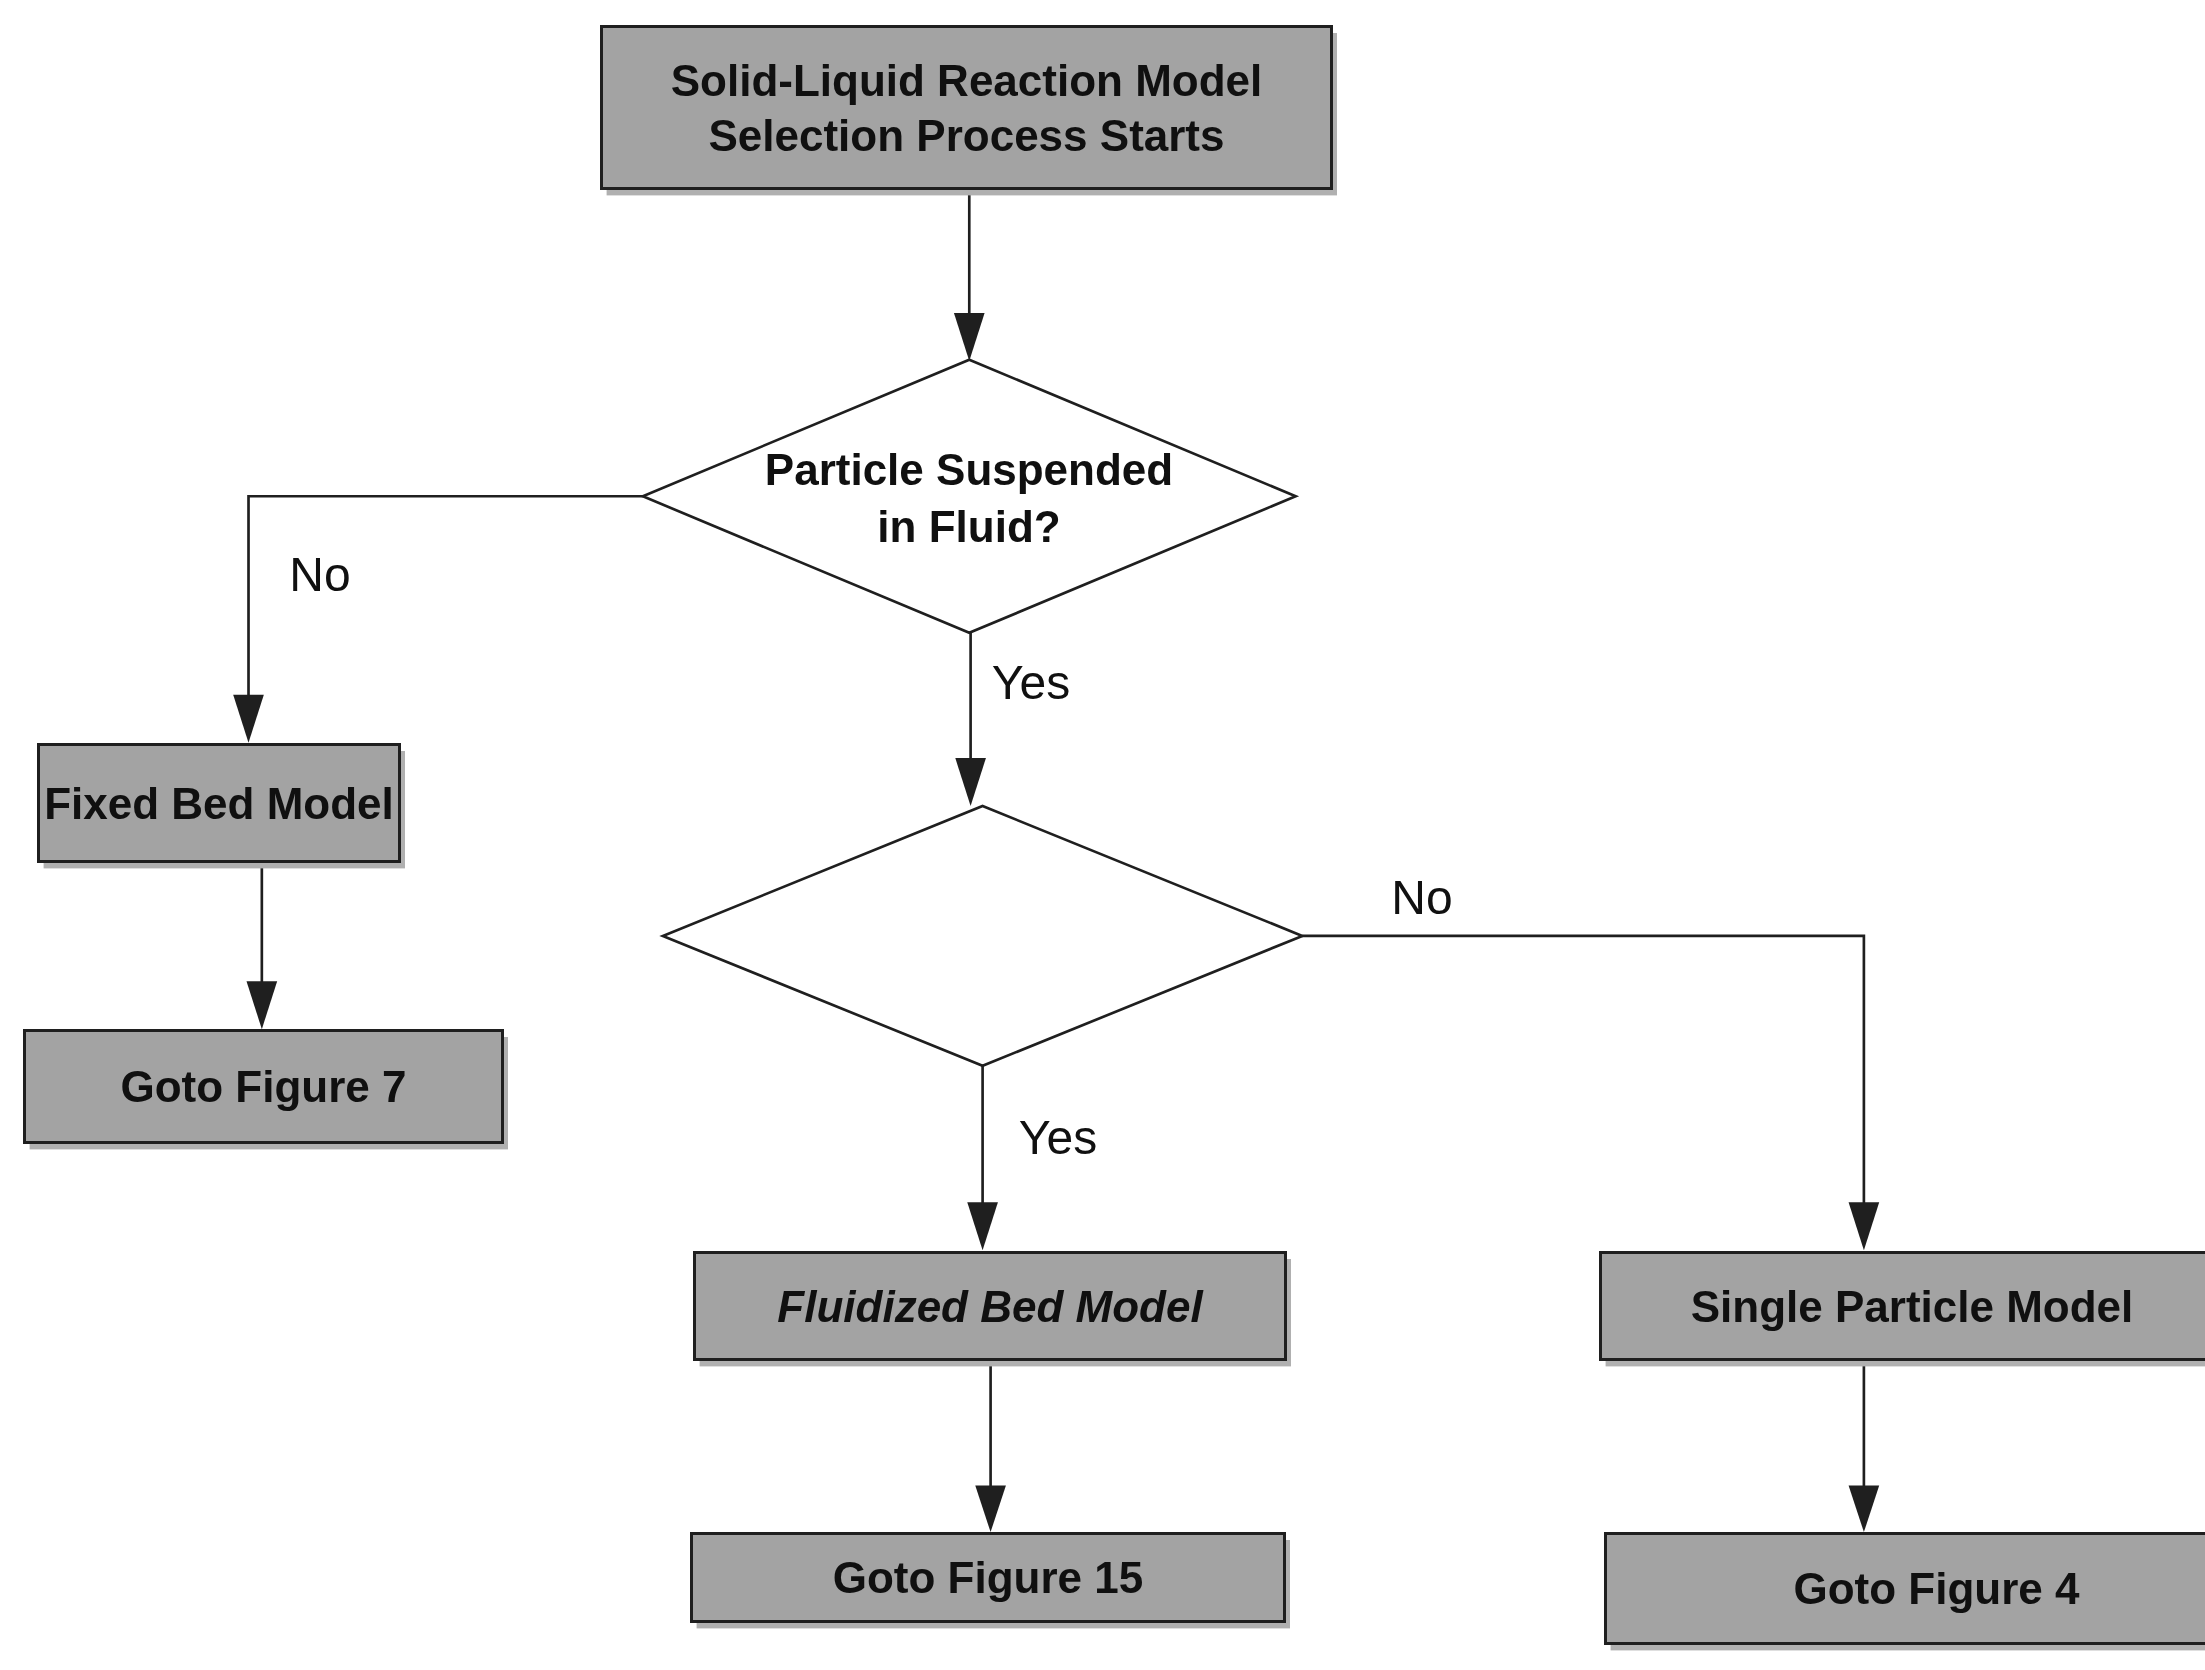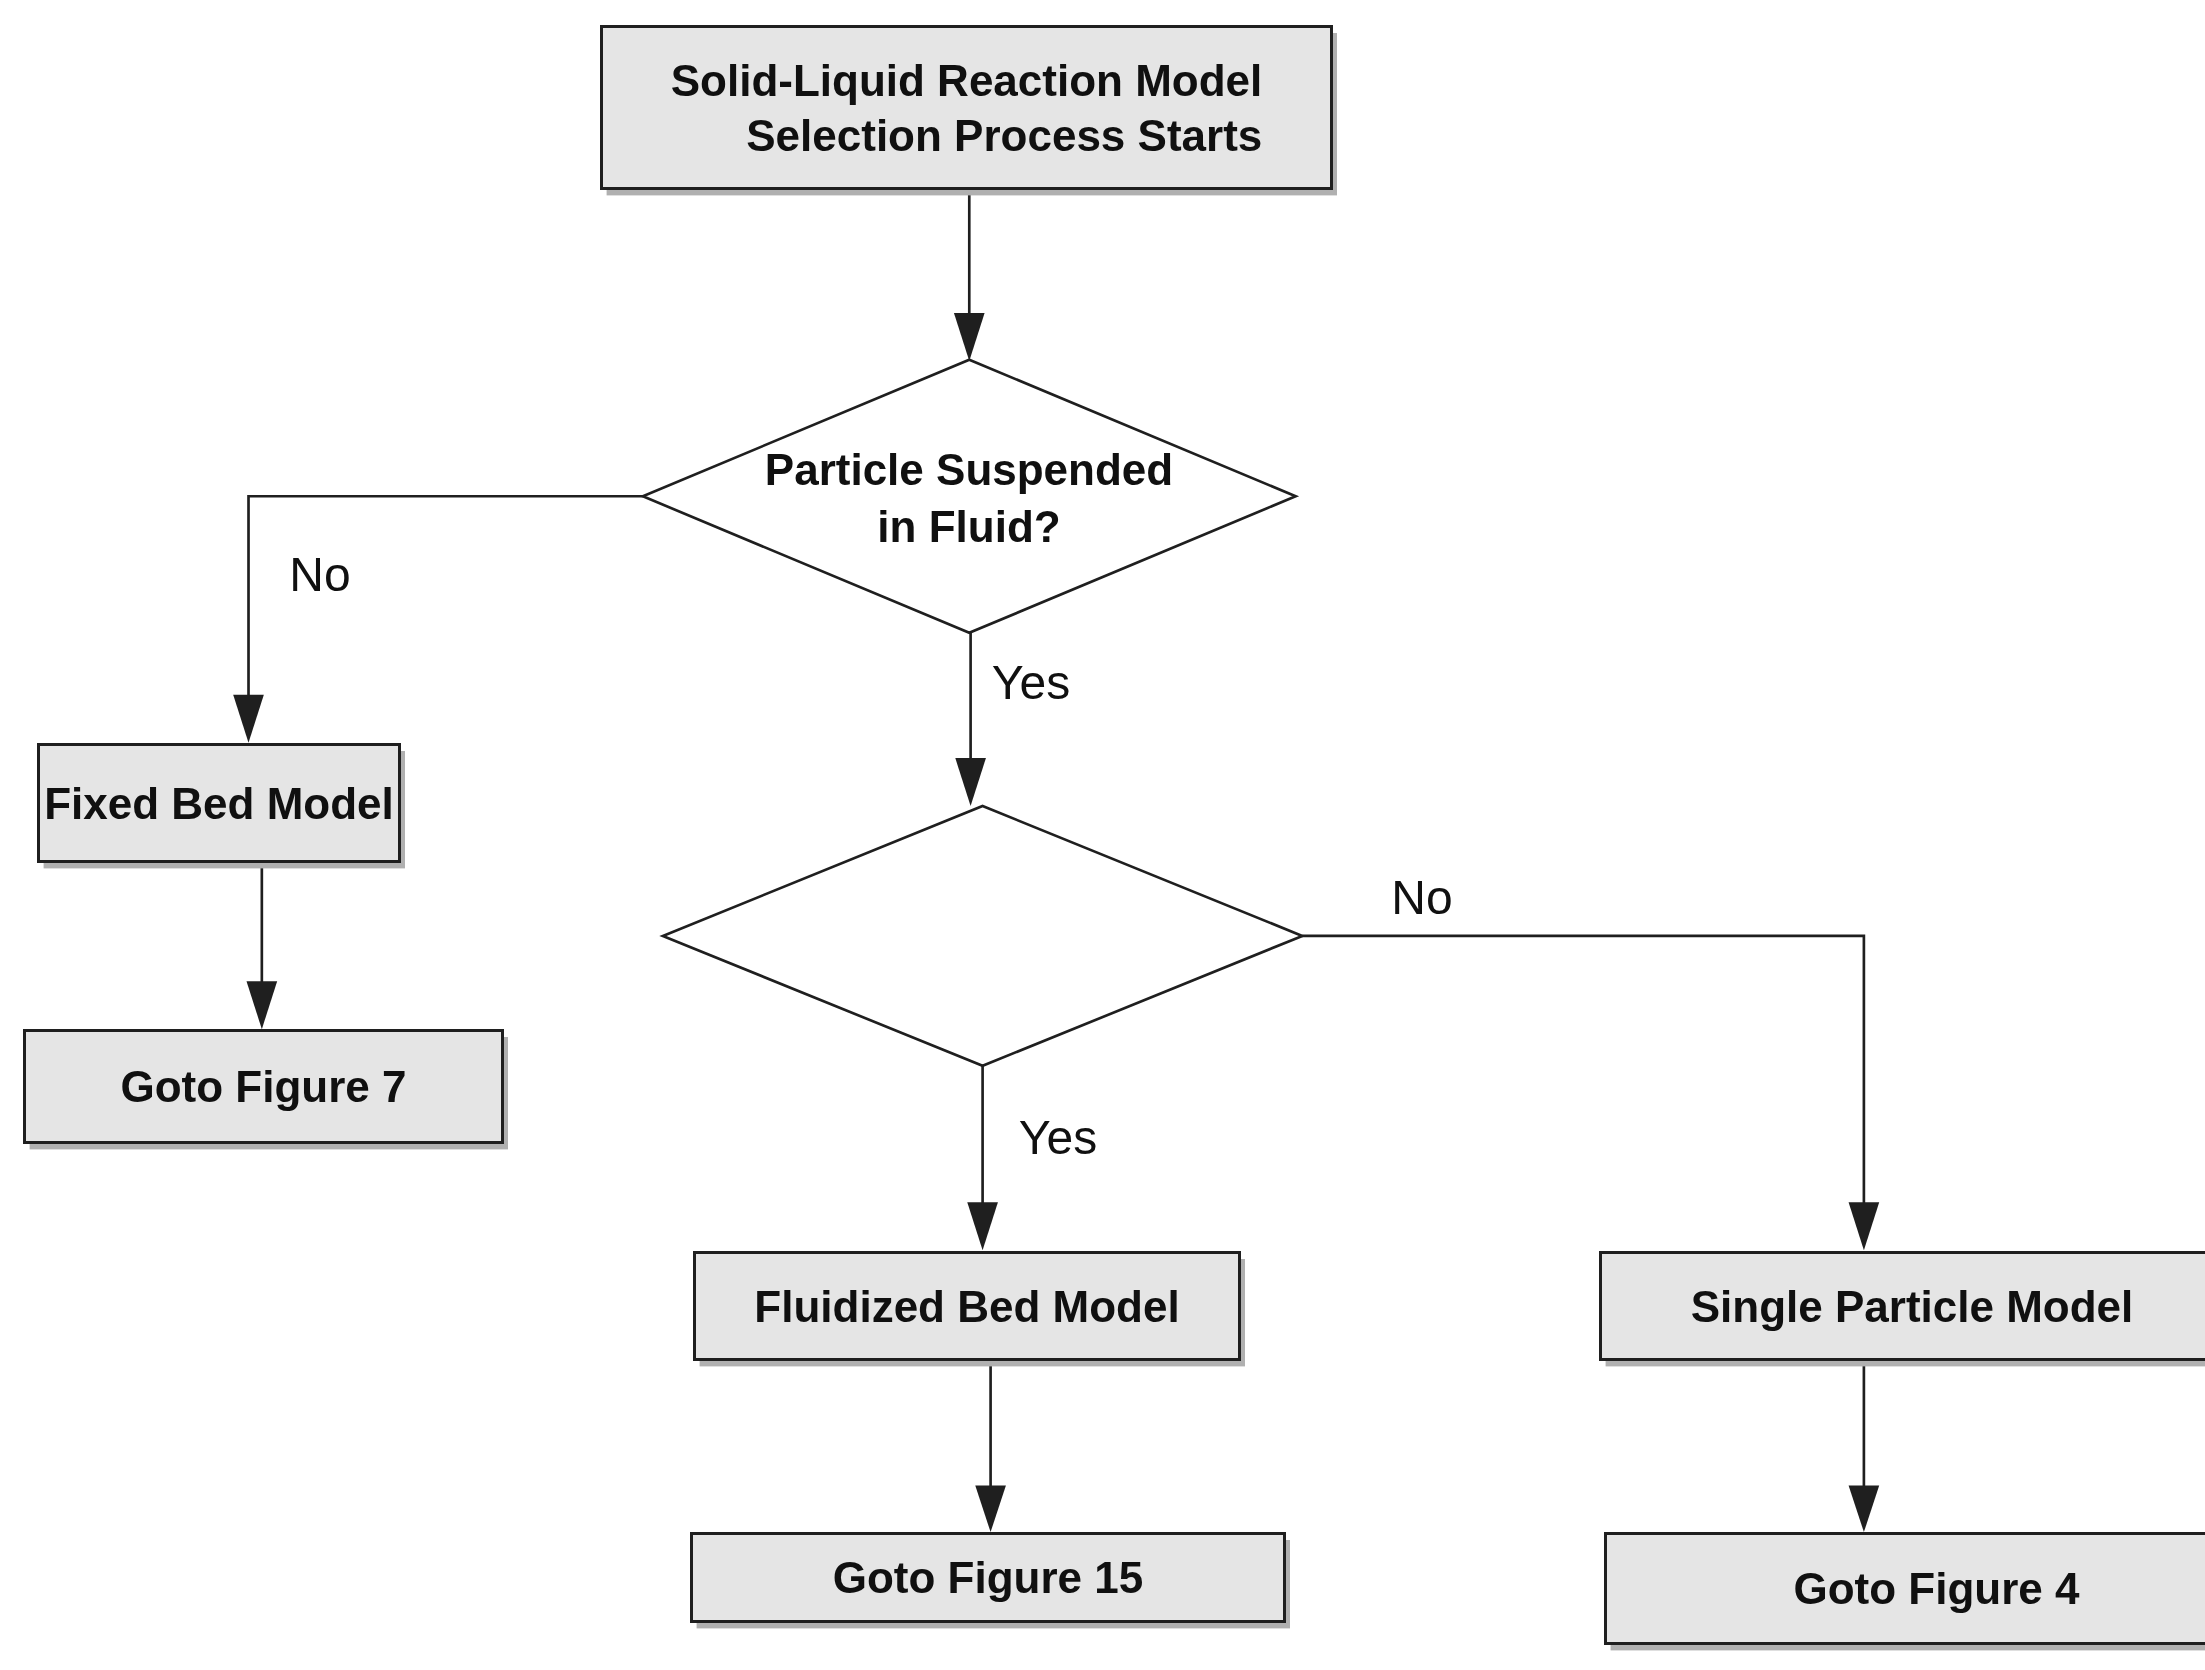--- a/index.html
+++ b/index.html
@@ -17,27 +17,27 @@
     overflow: hidden;
   }
   #wires {
     position: absolute;
     left: 0; top: 0;
     width: 2205px;
     height: 1670px;
   }
   .node {
     position: absolute;
-    background: #e5e5e5;
+    background: #a3a3a3;
     border: 3.3px solid #1f1f1f;
     box-shadow: 5.3px 6.7px 0 -1.3px #b0b0b0;
     display: flex;
     align-items: center;
     justify-content: center;
-    text-align: right;
+    text-align: center;
     font-weight: bold;
     font-size: 44px;
     line-height: 1.25;
     white-space: pre-line;
     box-sizing: border-box;
   }
   .diamond-label {
     position: absolute;
     transform: translate(-50%, -50%);
     text-align: center;
@@ -90,21 +90,21 @@
     <polygon points="2775,2230 2821,2230 2798,2300" fill="#1f1f1f"></polygon>
   </svg>
 
   <div class="node" style="left:600px; top:25px; width:733px; height:165px;">Solid-Liquid Reaction Model
 Selection Process Starts</div>
 
   <div class="node" style="left:37px; top:743px; width:364px; height:120px;">Fixed Bed Model</div>
 
   <div class="node" style="left:23px; top:1029px; width:481px; height:115px;">Goto Figure 7</div>
 
-  <div class="node" style="left:693px; top:1251px; width:548px; height:110px;">Fluidized Bed Model</div>
+  <div class="node" style="left:693px; top:1251px; width:594px; height:110px;font-style:italic;">Fluidized Bed Model</div>
 
   <div class="node" style="left:690px; top:1532px; width:596px; height:91px;">Goto Figure 15</div>
 
   <div class="node" style="left:1599px; top:1251px; width:626px; height:110px;">Single Particle Model</div>
 
   <div class="node" style="left:1604px; top:1532px; width:665px; height:113px;">Goto Figure 4</div>
 
   <div class="diamond-label" style="left:969px; top:498px;">Particle Suspended
 in Fluid?</div>
 

